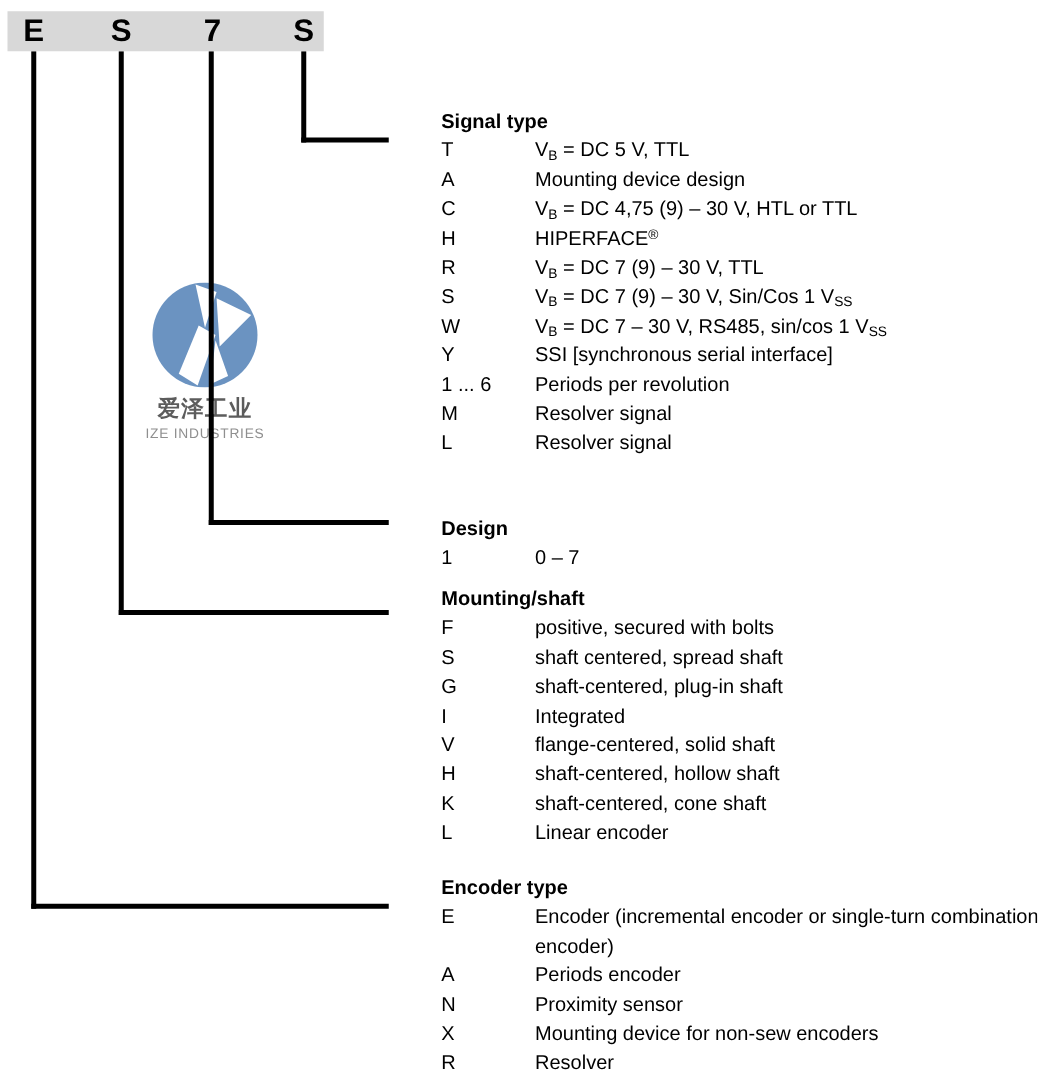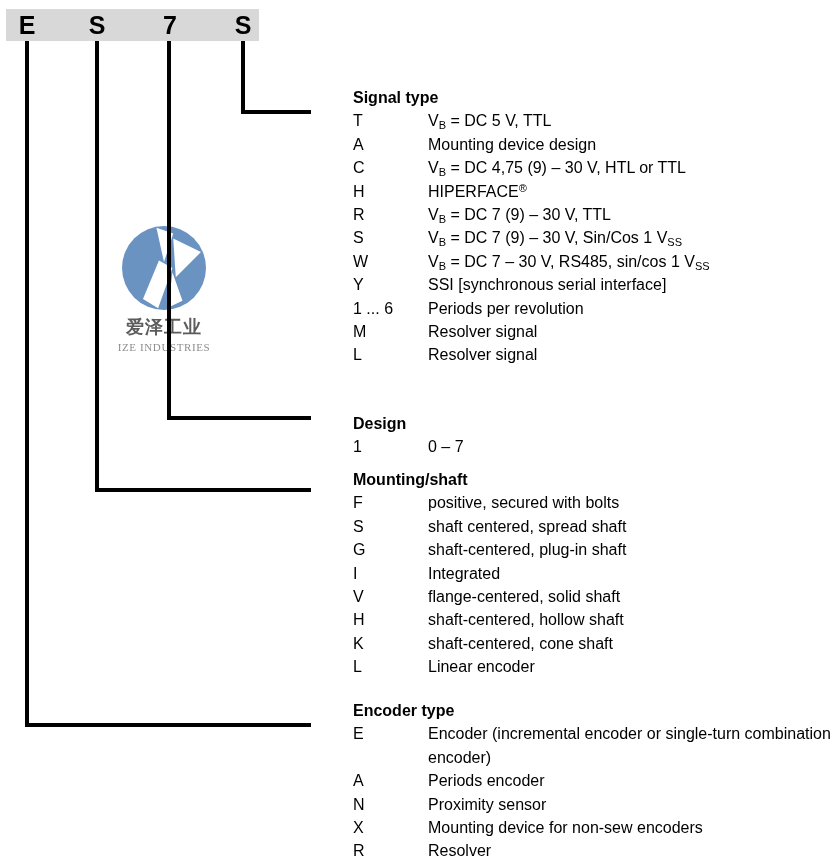--- a/index.html
+++ b/index.html
@@ -24,21 +24,21 @@
   .code { flex:0 0 75px; width:75px; }
   .desc { max-width:448px; }
   .desc sub { font-size:11px; line-height:0; vertical-align:-3px; }
   .desc sup { font-size:11px; line-height:0; vertical-align:5px; }
 
   
   .logo { position:absolute; left:116px; top:226px; width:96px; text-align:center; z-index:1; }
   .logo svg { display:block; margin:0 auto; }
   .logo-cn { margin-top:5px; font-size:18px; font-weight:bold; color:#5c5c5c;
     letter-spacing:1px; white-space:nowrap; }
-  .logo-en { margin-top:2px; font-size:11px; color:#8f8f8f; letter-spacing:0.6px; white-space:nowrap;font-family:Liberation Serif, serif; }
+  .logo-en { margin-top:2px; font-size:11px; color:#8f8f8f; letter-spacing:0.6px; white-space:nowrap; }
 </style>
 </head>
 <body>
 
 <div id="page">
 
   <div class="logo">
     <svg width="88" height="84" viewBox="0 0 100 100">
       <circle cx="50" cy="50" r="50" fill="#6b93c1"></circle>
       <path d="M41,2 L50,43 L61,9 Z" fill="#ffffff"></path>

